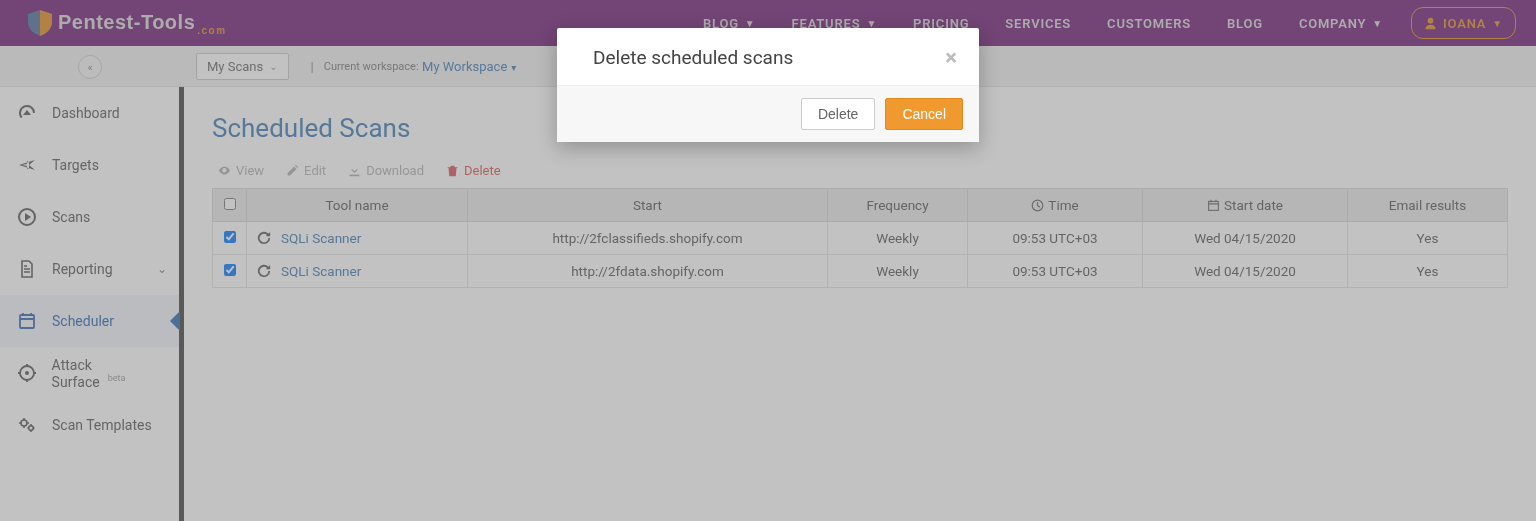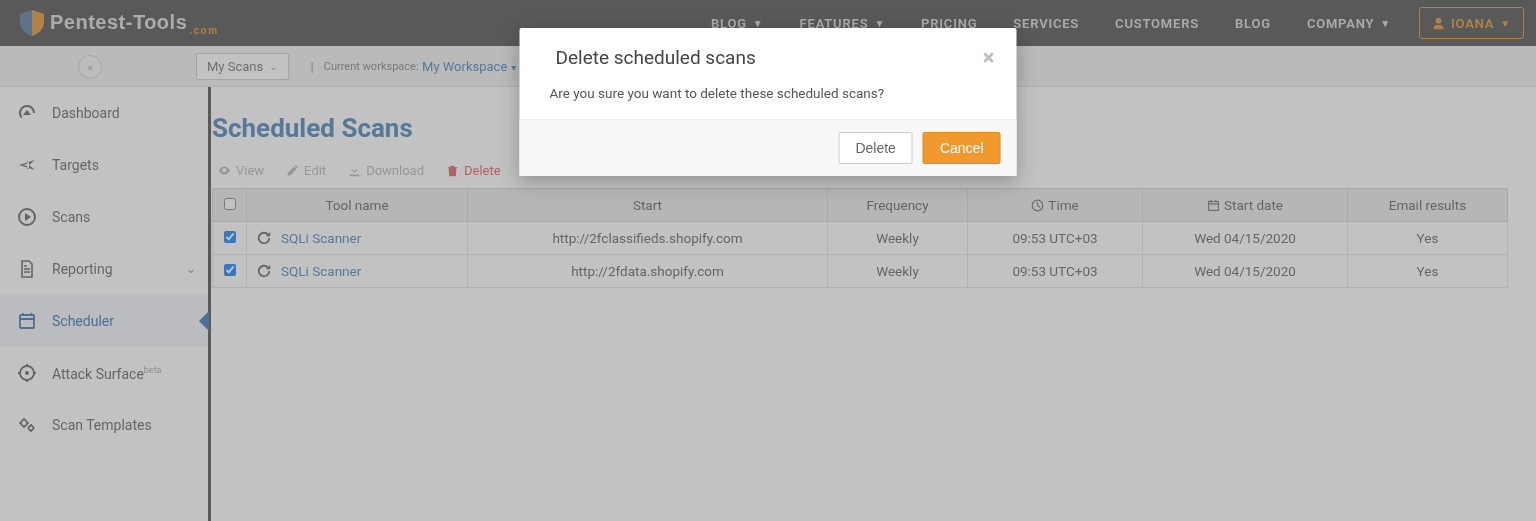--- a/index.html
+++ b/index.html
@@ -1,76 +1,76 @@
 <!DOCTYPE html>
 <html><head>
 <meta charset="utf-8">
 <style>
   * { box-sizing: border-box; margin: 0; padding: 0; }
   html, body { width: 1536px; height: 521px; font-family: -apple-system, "Segoe UI", Roboto, Arial, sans-serif; font-size: 14px; color: #333; background: #fff; overflow: hidden; }
 
   
-  .topnav { position: relative; height: 46px; background: #404040; display: flex; align-items: center; padding: 0 12px; z-index: 5; }
+  .topnav { position: relative; height: 46px; background: #701a75; display: flex; align-items: center; padding: 0 20px; z-index: 5; }
   .brand { display: flex; align-items: center; gap: 6px; margin-left: 8px; }
   .brand-logo { width: 24px; height: 26px; }
   .brand-text { font-family: Verdana, Geneva, sans-serif; font-size: 20px; font-weight: 700; letter-spacing: .5px; color: #d7d7d7; }
   .brand-text .dotcom { font-size: 10px; color: #e08a1a; letter-spacing: 1.5px; margin-left: 2px; vertical-align: sub; }
   .navspacer { flex: 1; }
   .navlink { color: #d7d7d7; font-size: 13px; font-weight: 600; letter-spacing: .8px; padding: 0 18px; height: 100%; display: flex; align-items: center; cursor: pointer; }
   .navlink .caret { margin-left: 6px; font-size: 10px; }
-  .userbox { border: 1px solid #e08a1a; border-radius: 3px; color: #e08a1a; height: 32px; padding: 0 12px; display: flex; align-items: center; gap: 6px; font-weight: 600; letter-spacing: .8px; font-size: 13px; cursor: pointer; margin-left: 10px; }
+  .userbox { border: 1px solid #e08a1a; border-radius: 12px; color: #e08a1a; height: 32px; padding: 0 12px; display: flex; align-items: center; gap: 6px; font-weight: 600; letter-spacing: .8px; font-size: 13px; cursor: pointer; margin-left: 10px; }
   .userbox svg { width: 13px; height: 13px; fill: #e08a1a; }
 
   
   .subbar { position: relative; height: 41px; background: #f1f1f1; border-bottom: 1px solid #e1e1e1; display: flex; align-items: center; padding-left: 196px; z-index: 4; }
   .myscans-btn { border: 1px solid #c8c8c8; background: #fff; color: #666; font-size: 13px; padding: 5px 10px; border-radius: 2px; cursor: pointer; display: flex; align-items: center; gap: 6px; }
   .subbar .sep { color: #888; margin: 0 10px 0 22px; font-size: 13px; }
   .subbar .wslabel { color: #777; font-size: 11px; }
   .subbar .wsname { color: #3b78b5; font-size: 13px; cursor: pointer; }
   .subbar .wsname .caret { margin-left: 4px; font-size: 10px; }
 
   
   .collapse-handle { position: absolute; left: 78px; top: 55px; width: 24px; height: 24px; border: 1px solid #ccc; border-radius: 50%; background: #f5f5f5; color: #888; display: flex; align-items: center; justify-content: center; font-size: 11px; z-index: 6; cursor: pointer; }
 
   
-  .sidebar { position: absolute; top: 87px; left: 0; bottom: 0; width: 211px; background: #fff; border-right: 3px solid #404040; z-index: 3; }
+  .sidebar { position: absolute; top: 87px; left: 0; bottom: 0; width: 184px; background: #fff; border-right: 5px solid #404040; z-index: 3; }
   .sideitem { display: flex; align-items: center; gap: 14px; height: 52px; padding: 0 12px 0 16px; color: #555; cursor: pointer; position: relative; }
   .sideitem .ic { width: 22px; height: 22px; display: flex; align-items: center; justify-content: center; color: #555; }
   .sideitem .ic svg { width: 20px; height: 20px; fill: currentColor; }
   .sideitem .lbl { font-size: 14px; }
   .sideitem .chev { margin-left: auto; color: #888; font-size: 12px; }
-  .sideitem .beta { font-size: 9px; color: #999; vertical-align: super; margin-left: 0; }
+  .sideitem .beta { font-size: 9px; color: #999; vertical-align: super; margin-left: 8px; }
   .sideitem.active { background: #f0f4fa; color: #2a66b1; }
   .sideitem.active .ic { color: #2a66b1; }
   .sideitem.active::after { content: ""; position: absolute; right: -1px; top: 50%; transform: translateY(-50%); border: 10px solid transparent; border-right-color: #2a66b1; }
 
   
   .main { position: absolute; top: 87px; left: 184px; right: 0; bottom: 0; padding: 26px 28px 16px 28px; overflow: hidden; z-index: 2; }
-  .page-title { font-size: 26px; font-weight: 700; color: #3b78b5; margin-bottom: 20px; }
+  .page-title { font-size: 26px; font-weight: 400; color: #3b78b5; margin-bottom: 20px; }
   .actionbar { display: flex; align-items: center; gap: 22px; margin-bottom: 10px; font-size: 13px; padding-left: 6px; }
   .actionbar .act { color: #b0b0b0; display: flex; align-items: center; gap: 5px; cursor: pointer; text-align: right; }
   .actionbar .act.danger { color: #d9534f; }
   .actionbar .act .aicon { width: 13px; height: 13px; display: inline-flex; }
   .actionbar .act .aicon svg { width: 13px; height: 13px; fill: currentColor; }
 
   table.scans { width: 100%; border-collapse: collapse; border: 1px solid #d8d8d8; }
   .scans th, .scans td { text-align: center; font-weight: 400; font-size: 13.5px; padding: 8px 10px; border: 1px solid #e2e2e2; }
   .scans thead th { background: #e9e9e9; color: #555; border-color: #d3d3d3; }
   .scans td { color: #555; }
   .scans td a { color: #3b78b5; text-decoration: none; }
   .scans .ckcell { width: 34px; text-align: center; }
   .scans .toolcell { display: flex; align-items: center; gap: 10px; }
   .scans .refresh { width: 14px; height: 14px; display: inline-flex; color: #555; }
   .scans .refresh svg { width: 14px; height: 14px; fill: currentColor; }
   .scans .hic { width: 13px; height: 13px; display: inline-flex; vertical-align: -2px; margin-right: 4px; color: #666; }
   .scans .hic svg { width: 13px; height: 13px; fill: currentColor; }
 
   
   .overlay { position: absolute; inset: 0; background: rgba(120,120,120,0.45); z-index: 10; }
-  .modal { position: absolute; top: 28px; left: 50%; transform: translateX(-50%); width: 497px; background: #fff; border-radius: 2px; box-shadow: 0 6px 20px rgba(0,0,0,0.25); z-index: 11; }
+  .modal { position: absolute; top: 28px; left: 50%; transform: translateX(-50%); width: 422px; background: #fff; border-radius: 2px; box-shadow: 0 6px 20px rgba(0,0,0,0.25); z-index: 11; }
   .modal-head { padding: 18px 22px 16px 36px; display: flex; align-items: center; }
   .modal-title { font-size: 19px; color: #444; }
   .modal-close { margin-left: auto; color: #bbb; font-size: 22px; line-height: 1; cursor: pointer; font-weight: 700; }
   .modal-body { padding: 0 22px 18px 30px; font-size: 13.5px; color: #555; }
   .modal-foot { border-top: 1px solid #eee; background: #f7f7f7; padding: 12px 16px; display: flex; justify-content: flex-end; gap: 10px; }
   .btn { font-size: 14px; padding: 7px 16px; border-radius: 2px; cursor: pointer; }
   .btn-default { background: #fff; border: 1px solid #ccc; color: #666; }
   .btn-warn { background: #f0992e; border: 1px solid #e08a1a; color: #fff; }
 
   input[type="checkbox"] { width: 12px; height: 12px; }
@@ -290,18 +290,17 @@
     </tbody>
   </table>
 </div>
 
 <div class="overlay"></div>
 <div class="modal">
   <div class="modal-head">
     <span class="modal-title">Delete scheduled scans</span>
     <span class="modal-close">×</span>
   </div>
-  <div class="modal-body">Are you sure you want to delete these scheduled scans?</div>
   <div class="modal-foot">
     <button class="btn btn-default">Delete</button>
     <button class="btn btn-warn">Cancel</button>
   </div>
 </div>
 
 </body></html>

